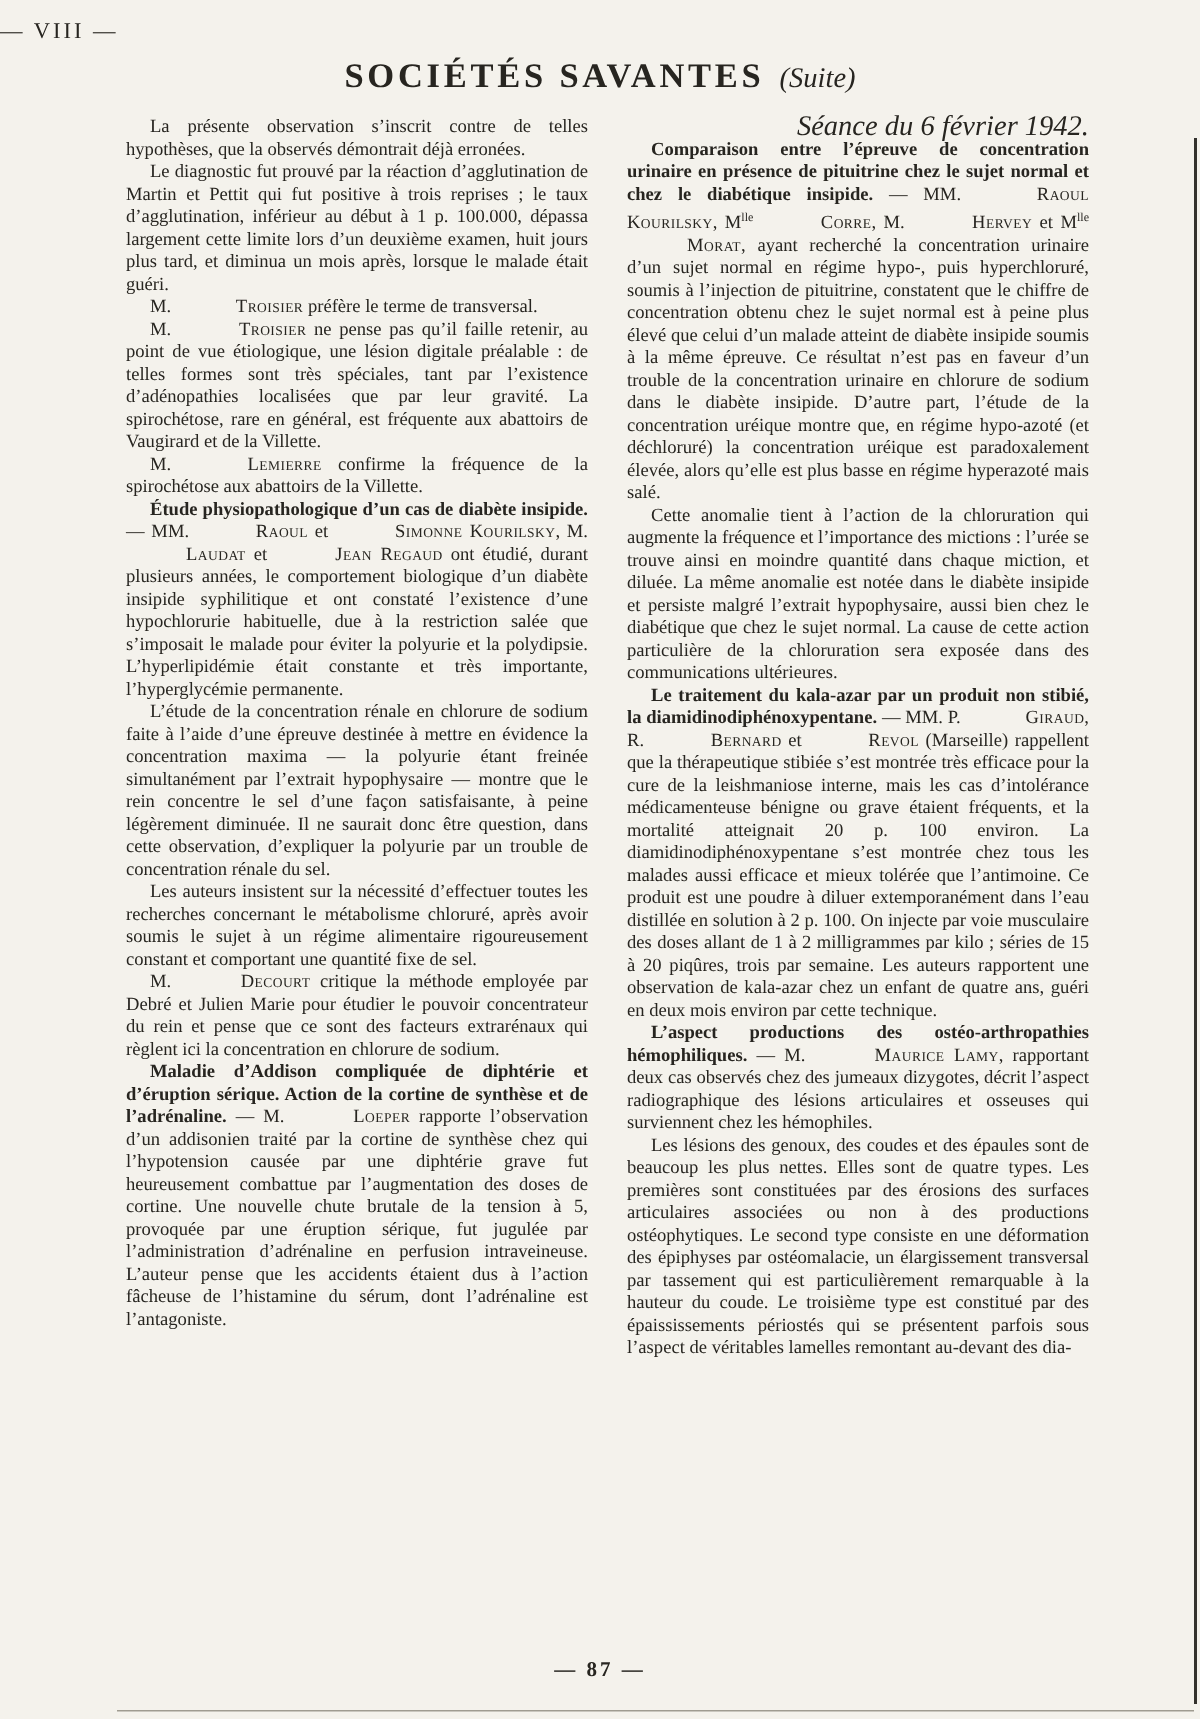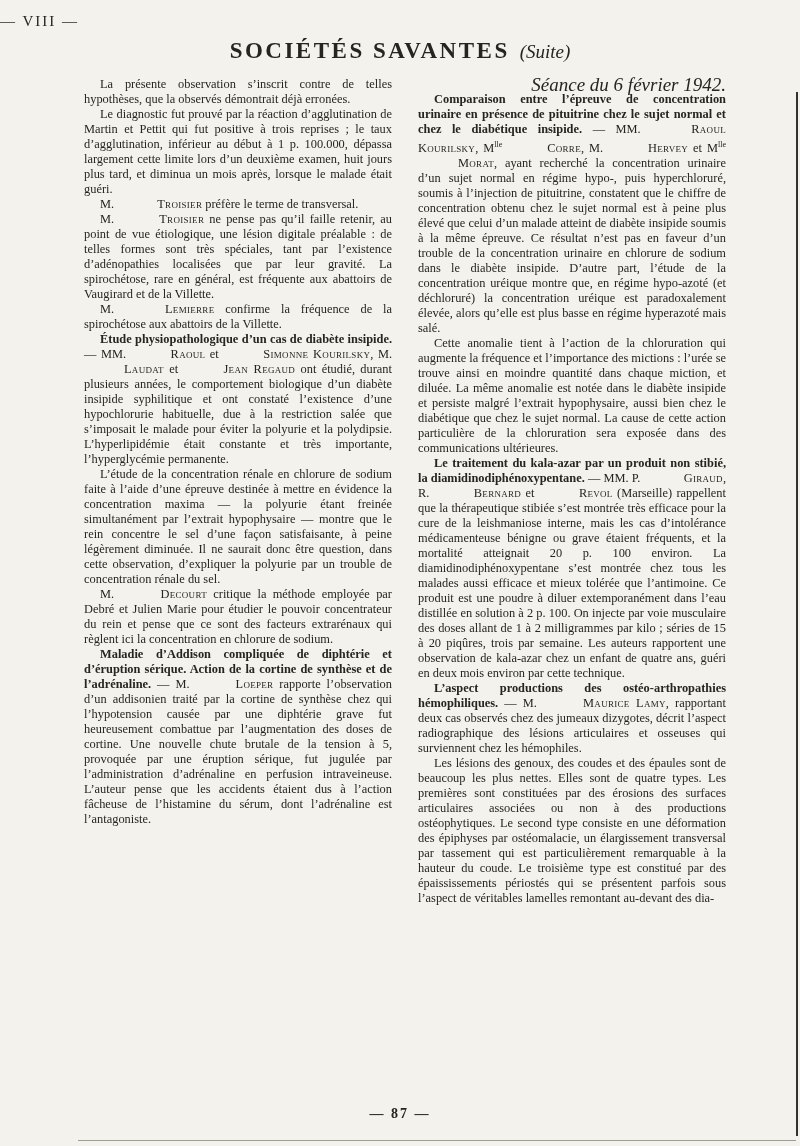--- a/index.html
+++ b/index.html
@@ -94,20 +94,21 @@
 
   <div class="columns">
     <div class="column" id="left-col">
         <p class="para"><span>La présente observation s’inscrit contre de telles hypothèses, que la observés démontrait déjà erronées.</span></p>
         <p class="para"><span>Le diagnostic fut prouvé par la réaction d’agglutination de Martin et Pettit qui fut positive à trois reprises ; le taux d’agglutination, inférieur au début à 1 p. 100.000, dépassa largement cette limite lors d’un deuxième examen, huit jours plus tard, et diminua un mois après, lorsque le malade était guéri.</span></p>
         <p class="para"><span>M. </span><span class="run-sc">Troisier</span><span> préfère le terme de transversal.</span></p>
         <p class="para"><span>M. </span><span class="run-sc">Troisier</span><span> ne pense pas qu’il faille retenir, au point de vue étiologique, une lésion digitale préalable : de telles formes sont très spéciales, tant par l’existence d’adénopathies localisées que par leur gravité. La spirochétose, rare en général, est fréquente aux abattoirs de Vaugirard et de la Villette.</span></p>
         <p class="para"><span>M. </span><span class="run-sc">Lemierre</span><span> confirme la fréquence de la spirochétose aux abattoirs de la Villette.</span></p>
         <p class="para"><span class="run-b">Étude physiopathologique d’un cas de diabète insipide.</span><span> — MM. </span><span class="run-sc">Raoul</span><span> et </span><span class="run-sc">Simonne Kourilsky</span><span>, M. </span><span class="run-sc">Laudat</span><span> et </span><span class="run-sc">Jean Regaud</span><span> ont étudié, durant plusieurs années, le comportement biologique d’un diabète insipide syphilitique et ont constaté l’existence d’une hypochlorurie habituelle, due à la restriction salée que s’imposait le malade pour éviter la polyurie et la polydipsie. L’hyperlipidémie était constante et très importante, l’hyperglycémie permanente.</span></p>
         <p class="para"><span>L’étude de la concentration rénale en chlorure de sodium faite à l’aide d’une épreuve destinée à mettre en évidence la concentration maxima — la polyurie étant freinée simultanément par l’extrait hypophysaire — montre que le rein concentre le sel d’une façon satisfaisante, à peine légèrement diminuée. Il ne saurait donc être question, dans cette observation, d’expliquer la polyurie par un trouble de concentration rénale du sel.</span></p>
+        <p class="para"><span>Les auteurs insistent sur la nécessité d’effectuer toutes les recherches concernant le métabolisme chloruré, après avoir soumis le sujet à un régime alimentaire rigoureusement constant et comportant une quantité fixe de sel.</span></p>
         <p class="para"><span>M. </span><span class="run-sc">Decourt</span><span> critique la méthode employée par Debré et Julien Marie pour étudier le pouvoir concentrateur du rein et pense que ce sont des facteurs extrarénaux qui règlent ici la concentration en chlorure de sodium.</span></p>
         <p class="para"><span class="run-b">Maladie d’Addison compliquée de diphtérie et d’éruption sérique. Action de la cortine de synthèse et de l’adrénaline.</span><span> — M. </span><span class="run-sc">Loeper</span><span> rapporte l’observation d’un addisonien traité par la cortine de synthèse chez qui l’hypotension causée par une diphtérie grave fut heureusement combattue par l’augmentation des doses de cortine. Une nouvelle chute brutale de la tension à 5, provoquée par une éruption sérique, fut jugulée par l’administration d’adrénaline en perfusion intraveineuse. L’auteur pense que les accidents étaient dus à l’action fâcheuse de l’histamine du sérum, dont l’adrénaline est l’antagoniste.</span></p>
       </div>
     <div class="column" id="right-col">
       <p class="para session-date">Séance du 6 février 1942.</p>
     <p class="para"><span class="run-b">Comparaison entre l’épreuve de concentration urinaire en présence de pituitrine chez le sujet normal et chez le diabétique insipide.</span><span> — MM. </span><span class="run-sc">Raoul Kourilsky</span><span>, M</span><span class="run-sup">lle</span><span> </span><span class="run-sc">Corre</span><span>, M. </span><span class="run-sc">Hervey</span><span> et M</span><span class="run-sup">lle</span><span> </span><span class="run-sc">Morat</span><span>, ayant recherché la concentration urinaire d’un sujet normal en régime hypo-, puis hyperchloruré, soumis à l’injection de pituitrine, constatent que le chiffre de concentration obtenu chez le sujet normal est à peine plus élevé que celui d’un malade atteint de diabète insipide soumis à la même épreuve. Ce résultat n’est pas en faveur d’un trouble de la concentration urinaire en chlorure de sodium dans le diabète insipide. D’autre part, l’étude de la concentration uréique montre que, en régime hypo-azoté (et déchloruré) la concentration uréique est paradoxalement élevée, alors qu’elle est plus basse en régime hyperazoté mais salé.</span></p>
         <p class="para"><span>Cette anomalie tient à l’action de la chloruration qui augmente la fréquence et l’importance des mictions : l’urée se trouve ainsi en moindre quantité dans chaque miction, et diluée. La même anomalie est notée dans le diabète insipide et persiste malgré l’extrait hypophysaire, aussi bien chez le diabétique que chez le sujet normal. La cause de cette action particulière de la chloruration sera exposée dans des communications ultérieures.</span></p>
         <p class="para"><span class="run-b">Le traitement du kala-azar par un produit non stibié, la diamidinodiphénoxypentane.</span><span> — MM. P. </span><span class="run-sc">Giraud</span><span>, R. </span><span class="run-sc">Bernard</span><span> et </span><span class="run-sc">Revol</span><span> (Marseille) rappellent que la thérapeutique stibiée s’est montrée très efficace pour la cure de la leishmaniose interne, mais les cas d’intolérance médicamenteuse bénigne ou grave étaient fréquents, et la mortalité atteignait 20 p. 100 environ. La diamidinodiphénoxypentane s’est montrée chez tous les malades aussi efficace et mieux tolérée que l’antimoine. Ce produit est une poudre à diluer extemporanément dans l’eau distillée en solution à 2 p. 100. On injecte par voie musculaire des doses allant de 1 à 2 milligrammes par kilo ; séries de 15 à 20 piqûres, trois par semaine. Les auteurs rapportent une observation de kala-azar chez un enfant de quatre ans, guéri en deux mois environ par cette technique.</span></p>
         <p class="para"><span class="run-b">L’aspect productions des ostéo-arthropathies hémophiliques.</span><span> — M. </span><span class="run-sc">Maurice Lamy</span><span>, rapportant deux cas observés chez des jumeaux dizygotes, décrit l’aspect radiographique des lésions articulaires et osseuses qui surviennent chez les hémophiles.</span></p>
         <p class="para"><span>Les lésions des genoux, des coudes et des épaules sont de beaucoup les plus nettes. Elles sont de quatre types. Les premières sont constituées par des érosions des surfaces articulaires associées ou non à des productions ostéophytiques. Le second type consiste en une déformation des épiphyses par ostéomalacie, un élargissement transversal par tassement qui est particulièrement remarquable à la hauteur du coude. Le troisième type est constitué par des épaississements périostés qui se présentent parfois sous l’aspect de véritables lamelles remontant au-devant des dia-</span></p>

